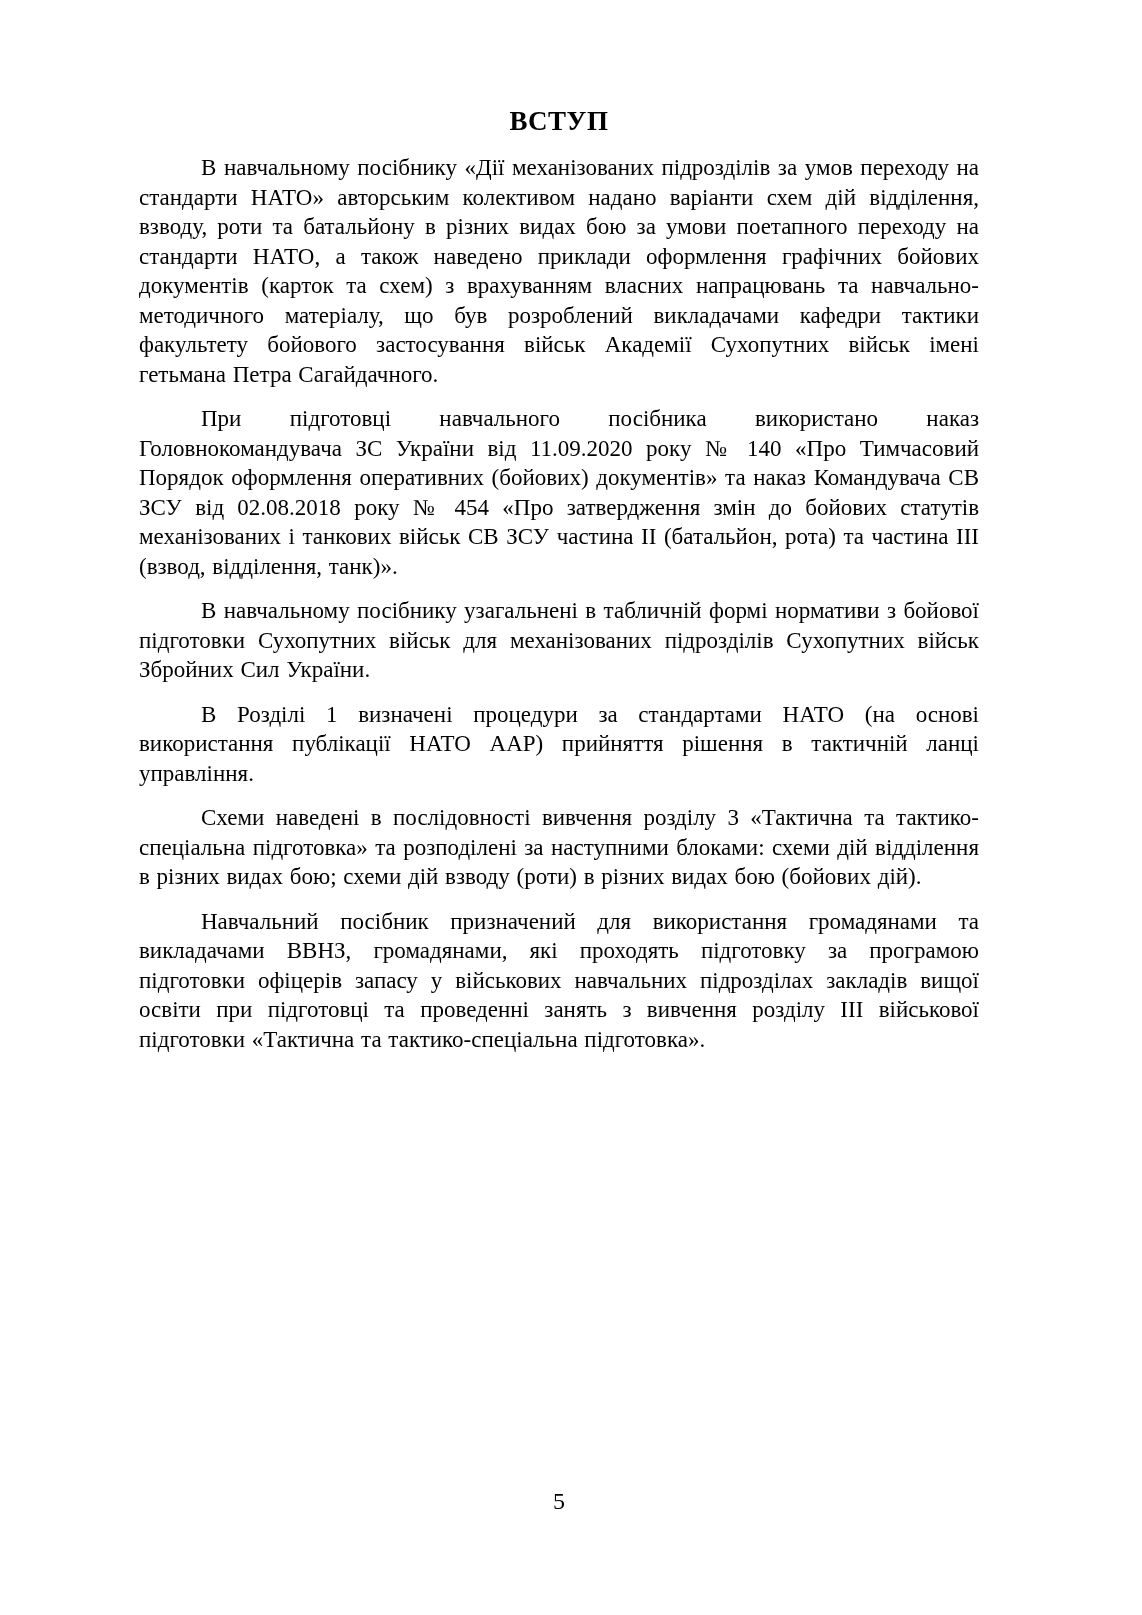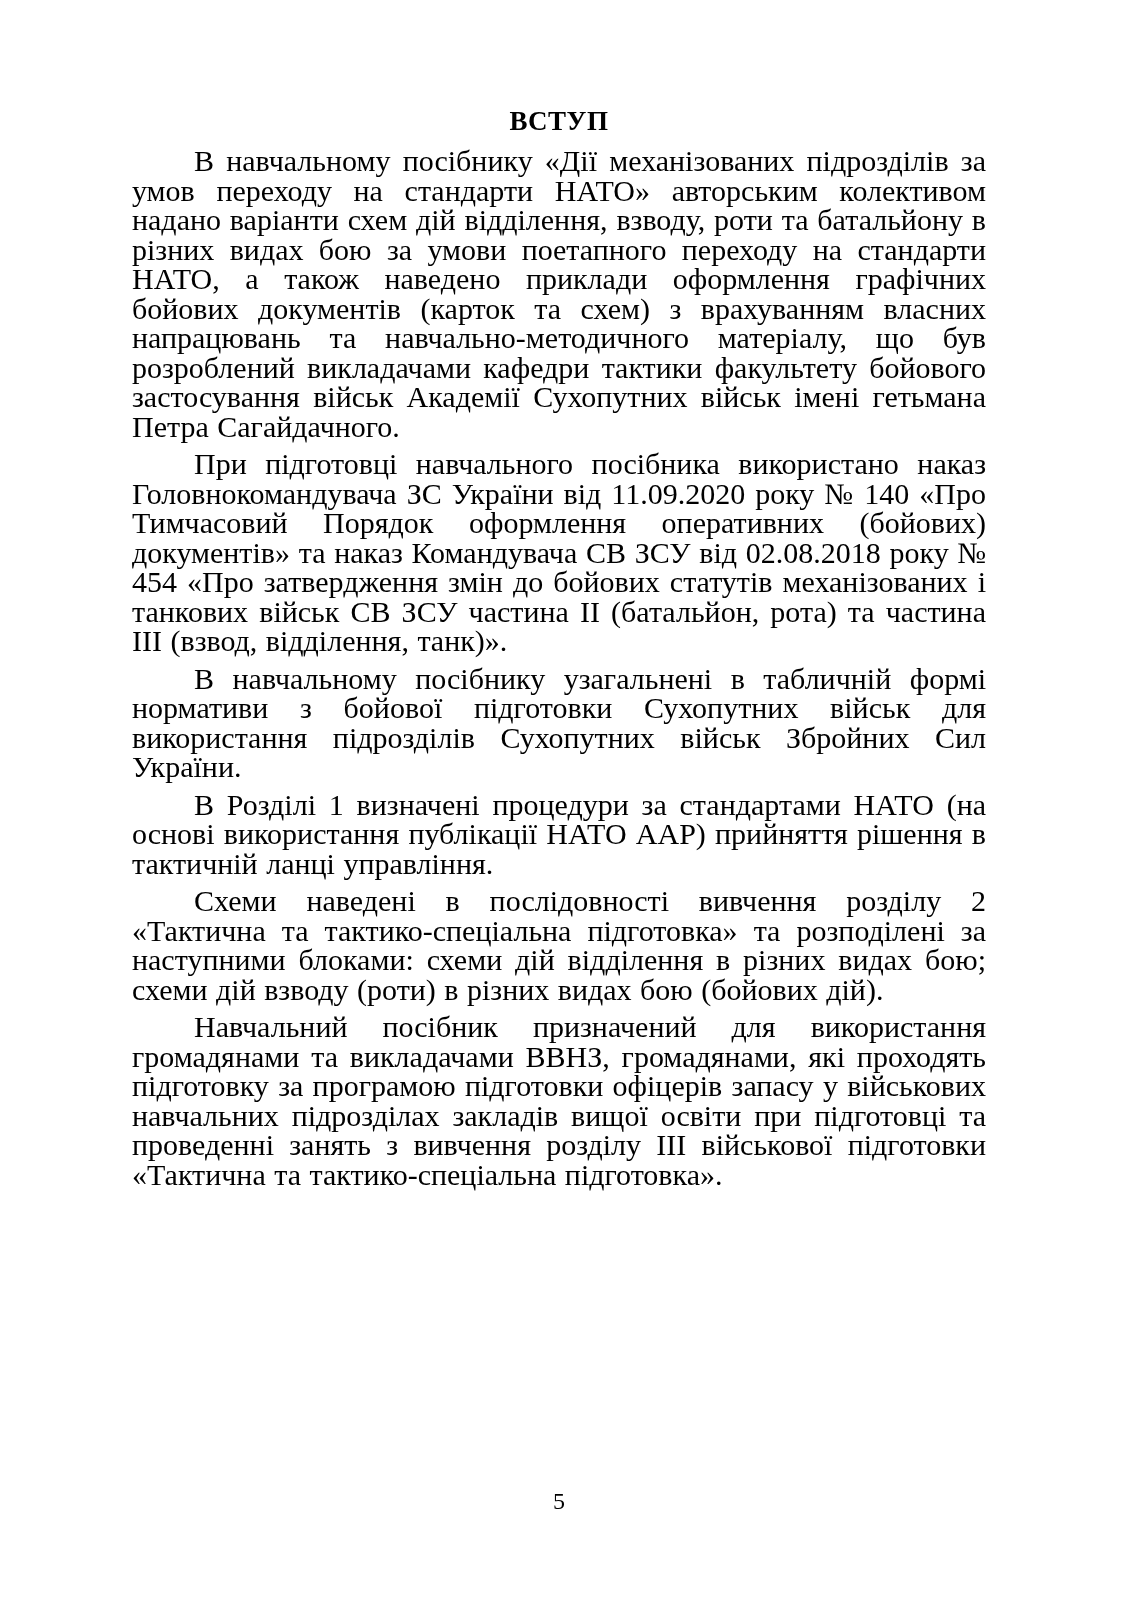--- a/index.html
+++ b/index.html
@@ -24,24 +24,24 @@
   }
   .doc-title {
     margin: 0 0 6px 0;
     text-align: center;
     font-size: 27px;
     font-weight: bold;
     line-height: 34px;
     letter-spacing: 0.5px;
   }
   .doc-paragraph {
-    margin: 8px;
+    margin: 15px;
     text-align: justify;
     text-indent: 62px;
-    font-size: 30px;
+    font-size: 23px;
     line-height: 29.5px;
     word-spacing: 1px;
   }
   .page-number {
     position: absolute;
     left: 124px;
     width: 870px;
     top: 1486px;
     text-align: center;
     font-size: 24px;
@@ -49,19 +49,19 @@
   }
 </style>
 </head>
 <body>
 
 <div class="page">
   <div class="content">
     <h1 class="doc-title">ВСТУП</h1>
     <p class="doc-paragraph">В навчальному посібнику «Дії механізованих підрозділів за умов переходу на стандарти НАТО» авторським колективом надано варіанти схем дій відділення, взводу, роти та батальйону в різних видах бою за умови поетапного переходу на стандарти НАТО, а також наведено приклади оформлення графічних бойових документів (карток та схем) з врахуванням власних напрацювань та навчально-методичного матеріалу, що був розроблений викладачами кафедри тактики факультету бойового застосування військ Академії Сухопутних військ імені гетьмана Петра Сагайдачного.</p>
     <p class="doc-paragraph">При підготовці навчального посібника використано наказ Головнокомандувача ЗС України від 11.09.2020 року № 140 «Про Тимчасовий Порядок оформлення оперативних (бойових) документів» та наказ Командувача СВ ЗСУ від 02.08.2018 року № 454 «Про затвердження змін до бойових статутів механізованих і танкових військ СВ ЗСУ частина ІІ (батальйон, рота) та частина ІІІ (взвод, відділення, танк)».</p>
-    <p class="doc-paragraph">В навчальному посібнику узагальнені в табличній формі нормативи з бойової підготовки Сухопутних військ для використання підрозділів Сухопутних військ Збройних Сил України.</p>
+    <p class="doc-paragraph">В навчальному посібнику узагальнені в табличній формі нормативи з бойової підготовки Сухопутних військ для механізованих підрозділів Сухопутних військ Збройних Сил України.</p>
     <p class="doc-paragraph">В Розділі 1 визначені процедури за стандартами НАТО (на основі використання публікації НАТО ААР) прийняття рішення в тактичній ланці управління.</p>
-    <p class="doc-paragraph">Схеми наведені в послідовності вивчення розділу 2 «Тактична та тактико-спеціальна підготовка» та розподілені за наступними блоками: схеми дій відділення в різних видах бою; схеми дій взводу (роти) в різних видах бою (бойових дій).</p>
+    <p class="doc-paragraph">Схеми наведені в послідовності вивчення розділу 3 «Тактична та тактико-спеціальна підготовка» та розподілені за наступними блоками: схеми дій відділення в різних видах бою; схеми дій взводу (роти) в різних видах бою (бойових дій).</p>
     <p class="doc-paragraph">Навчальний посібник призначений для використання громадянами та викладачами ВВНЗ, громадянами, які проходять підготовку за програмою підготовки офіцерів запасу у військових навчальних підрозділах закладів вищої освіти при підготовці та проведенні занять з вивчення розділу ІІІ військової підготовки «Тактична  та тактико-спеціальна підготовка».</p>
   </div>
   <div class="page-number">5</div>
 </div>
 
 </body></html>

